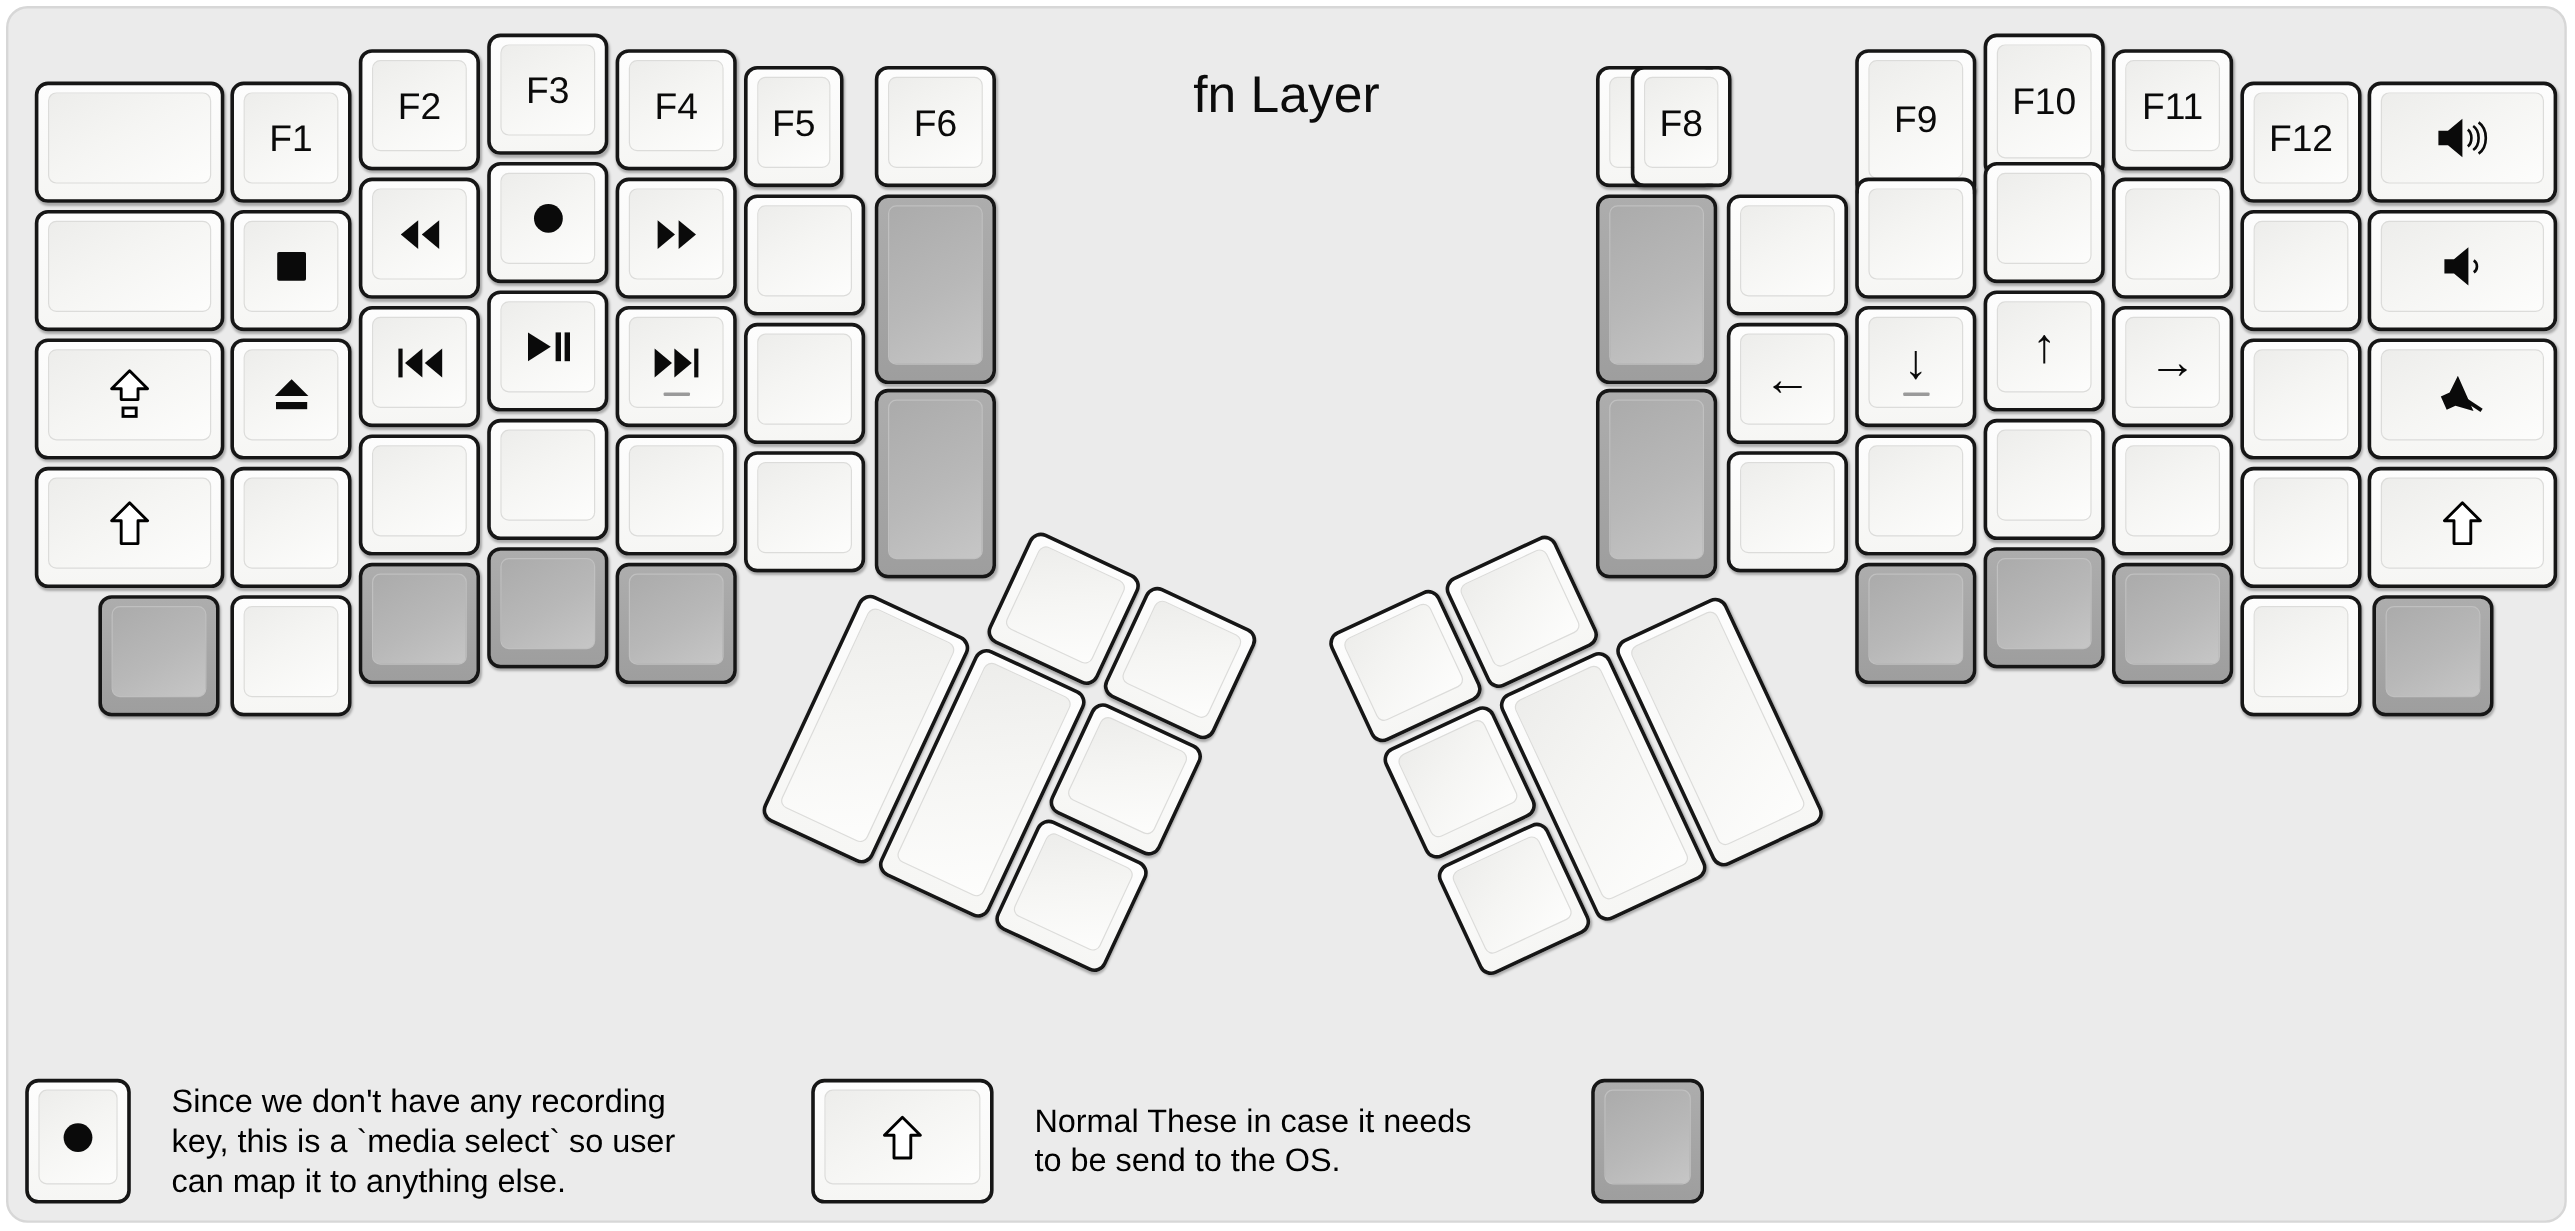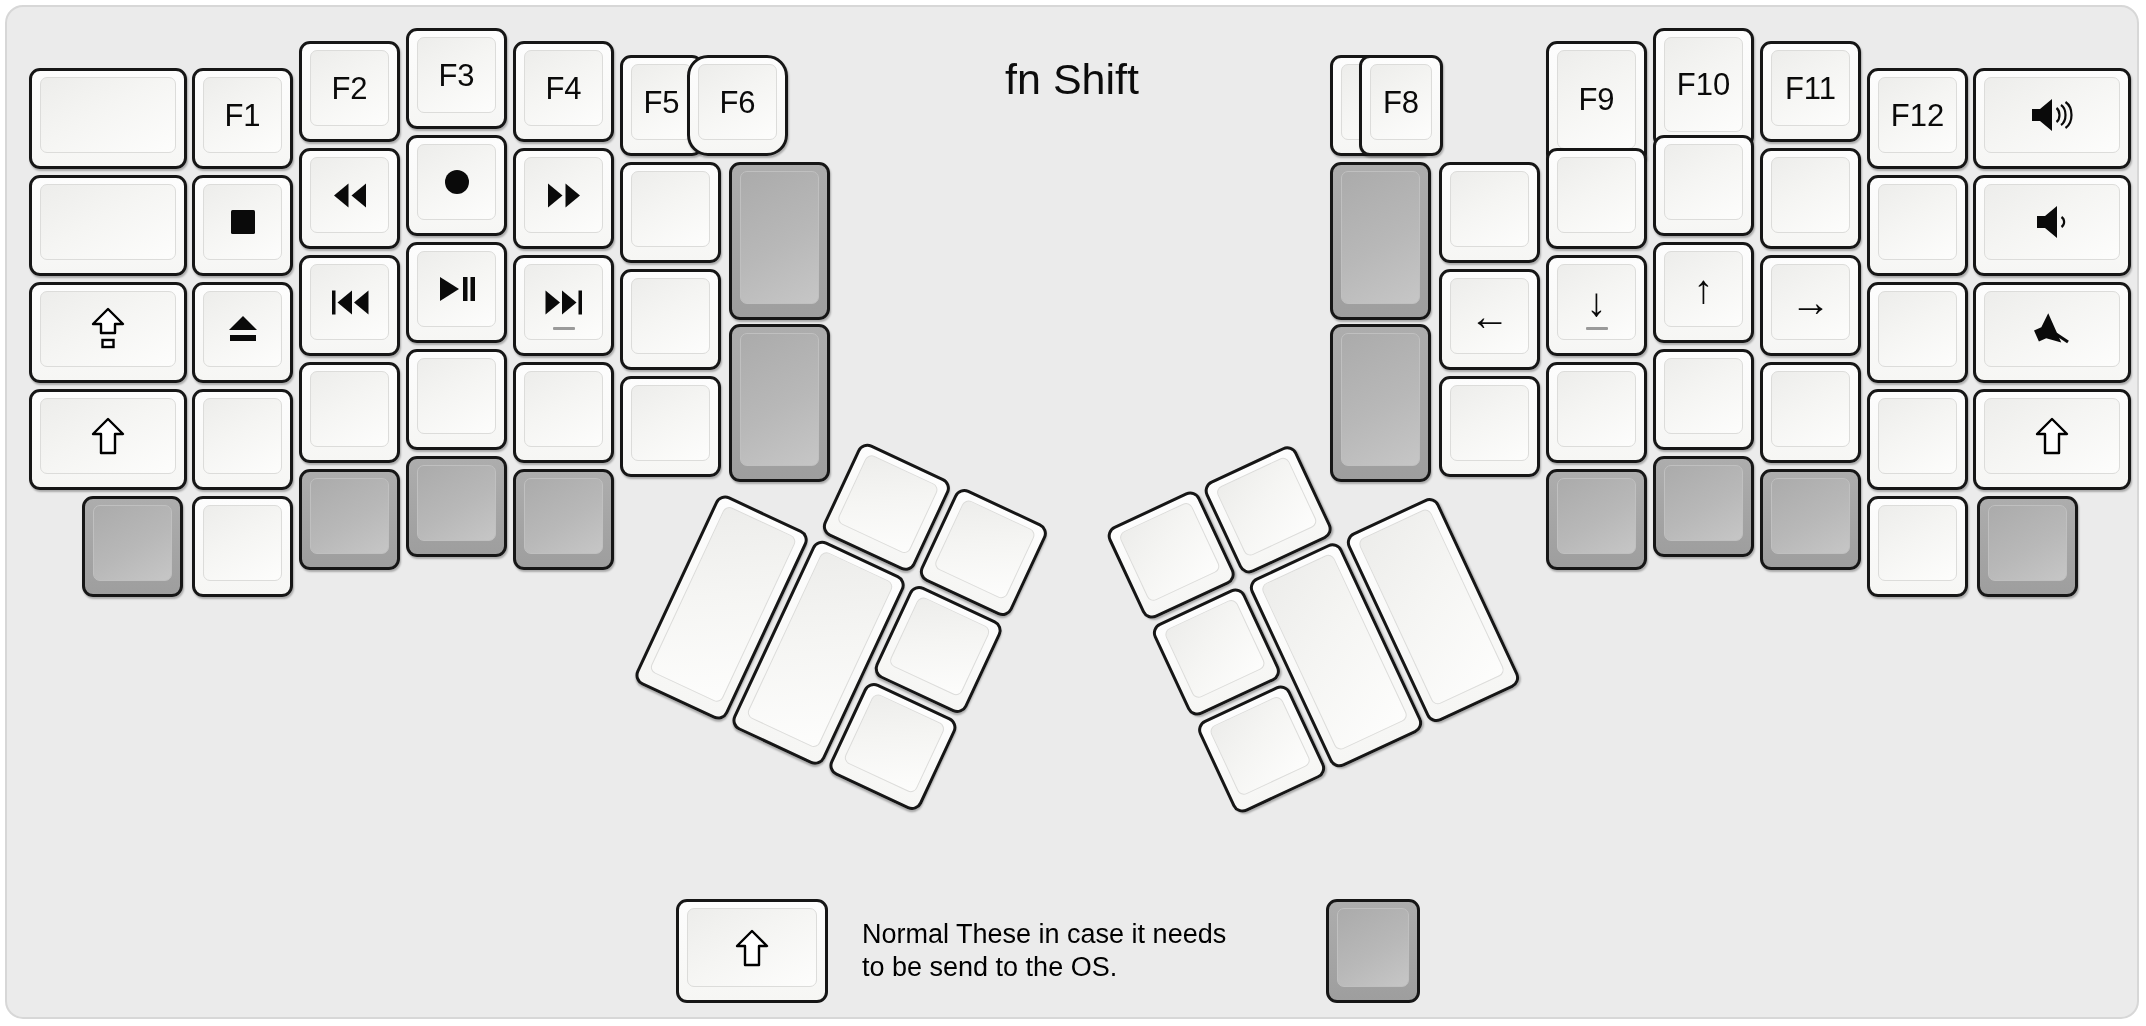--- a/index.html
+++ b/index.html
@@ -40,21 +40,21 @@
   
   .legend-item{position:absolute;top:891px;height:106px;display:flex;align-items:center;gap:34px;}
   .legend-key{position:relative;flex:none;box-shadow:none;}
   .legend-text{font-size:27px;line-height:33px;color:#000;white-space:pre-line;}
 </style>
 </head>
 <body>
 
 <div id="canvas">
   <div id="panel">
-    <div id="layer-title">fn Shift</div>
+    <div id="layer-title">fn Layer</div>
 
     <div id="fixed-keys">
         <div class="key white" style="left: 22px; top: 61px; width: 158px; height: 101px;">
           <div class="key-top"></div>
         </div>
         <div class="key white" style="left: 22px; top: 168px; width: 158px; height: 101px;">
           <div class="key-top"></div>
         </div>
         <div class="key white" style="left: 22px; top: 275px; width: 158px; height: 101px;">
           <div class="key-top">
@@ -208,21 +208,21 @@
         </div>
         <div class="key white" style="left: 613px; top: 155px; width: 101px; height: 101px;">
           <div class="key-top"></div>
         </div>
         <div class="key white" style="left: 613px; top: 262px; width: 101px; height: 101px;">
           <div class="key-top"></div>
         </div>
         <div class="key white" style="left: 613px; top: 369px; width: 101px; height: 101px;">
           <div class="key-top"></div>
         </div>
-        <div class="key white" style="left: 680px; top: 48px; width: 101px; height: 101px; border-radius: 21px;">
+        <div class="key white" style="left: 722px; top: 48px; width: 101px; height: 101px;">
           <div class="key-top">
             <span class="key-label">F6</span>
           </div>
         </div>
         <div class="key gray" style="left: 722px; top: 155px; width: 101px; height: 158px;">
           <div class="key-top"></div>
         </div>
         <div class="key gray" style="left: 722px; top: 317px; width: 101px; height: 158px;">
           <div class="key-top"></div>
         </div>
@@ -413,20 +413,34 @@
           <div class="key-top"></div>
         </div>
         <div class="key white" style="left: 107px; top: 107px; width: 101px; height: 208px;">
           <div class="key-top"></div>
         </div>
         <div class="key white" style="left: 214px; top: 107px; width: 101px; height: 208px;">
           <div class="key-top"></div>
         </div>
       </div>
 
+    <div class="legend-item" style="left:14px">
+      <div class="key white legend-key" style="width:88px;height:104px">
+        <div class="key-top">
+          <span class="key-icon">
+              <svg width="28" height="28" viewBox="0 0 28 28">
+                <circle cx="14" cy="14" r="12" fill="#0a0a0a"></circle>
+              </svg>
+            </span>
+        </div>
+      </div>
+      <div class="legend-text">Since we don't have any recording
+key, this is a `media select` so user
+can map it to anything else.</div>
+    </div>
 
     <div class="legend-item" style="left:669px">
       <div class="key white legend-key" style="width:152px;height:104px">
         <div class="key-top">
           <span class="key-icon">
               <svg width="34" height="38" viewBox="0 0 34 38">
                 <path d="M17 2 L32 17 H24 V36 H10 V17 H2 Z" fill="#ffffff" stroke="#000" stroke-width="2.4" stroke-linejoin="round"></path>
               </svg>
             </span>
         </div>

